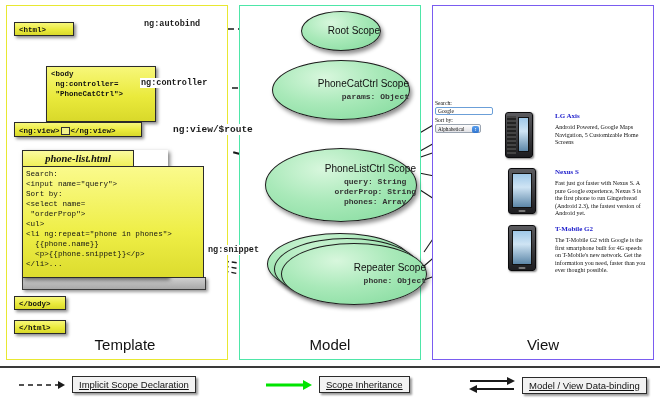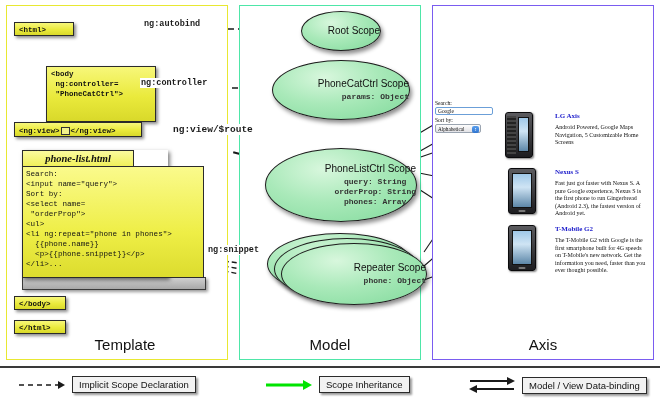--- a/index.html
+++ b/index.html
@@ -119,21 +119,21 @@
   #lbl-ngview{left:172px;top:124px;font-size:9.5px;}
   #lbl-repeat{left:207px;top:245px;}
 
   
   #legend{position:absolute;left:0;top:366px;width:660px;height:39px;
           border-top:2px solid #3a3a3a;background:#fff;}
   .lg-item{position:absolute;top:8px;display:flex;align-items:center;gap:6px;}
   .lg-box{border:1px solid #2b2b2b;background:#f2f2f2;
           box-shadow:1.5px 1.5px 2px rgba(0,0,0,.4);
           font-family:"Liberation Sans",sans-serif;font-size:9.5px;color:#111;
-          padding:2px 6px;white-space:nowrap;}
+          padding:2px 6px;white-space:nowrap;text-decoration:underline;}
   #lg-implicit{left:18px;}
   #lg-inherit{left:265px;}
   #lg-binding{left:468px;}
   svg.ic{display:block;}
 </style>
 </head>
 <body>
 
 <div id="stage">
 
@@ -173,21 +173,21 @@
     <line x1="60" y1="138" x2="24" y2="160" stroke="#555" stroke-width="0.7"></line>
     <line x1="120" y1="138" x2="202" y2="160" stroke="#555" stroke-width="0.7"></line>
   </svg>
 
   <div class="panel" id="panel-template"></div>
   <div class="panel" id="panel-model"></div>
   <div class="panel" id="panel-view"></div>
 
   <div class="panel-label" style="left:6px;top:336px;width:222px;margin-left:8px;">Template</div>
   <div class="panel-label" style="left:239px;top:336px;width:182px;">Model</div>
-  <div class="panel-label" style="left:432px;top:336px;width:222px;">Axis</div>
+  <div class="panel-label" style="left:432px;top:336px;width:222px;">View</div>
 
   <div class="ybox" id="box-html">&lt;html&gt;</div>
 
   <div class="ybox" id="box-body">&lt;body
  ng:controller=
  "PhoneCatCtrl"&gt;</div>
 
   <div class="ybox" id="box-ngview" style="white-space:normal;">
     <span>&lt;ng:view&gt;</span><span class="ngview-sq"></span><span>&lt;/ng:view&gt;</span>
   </div>

